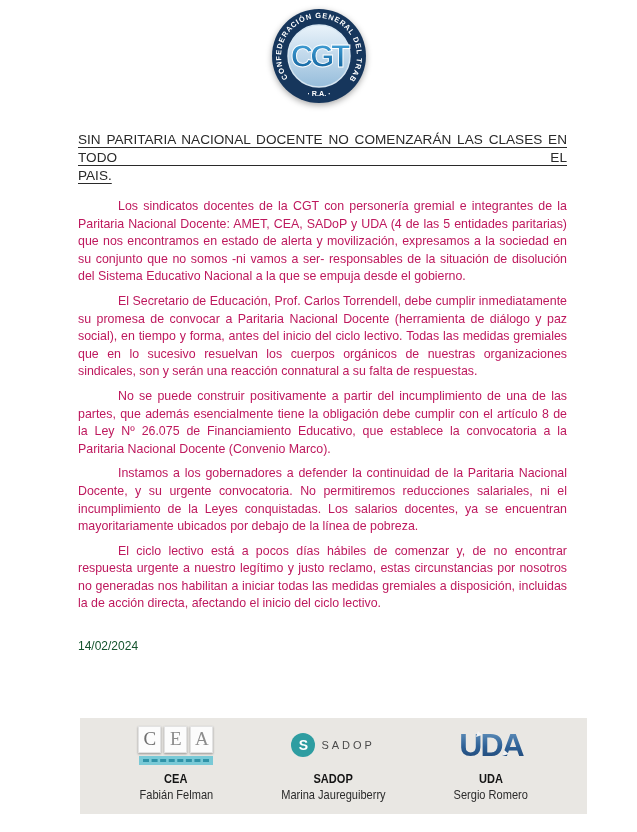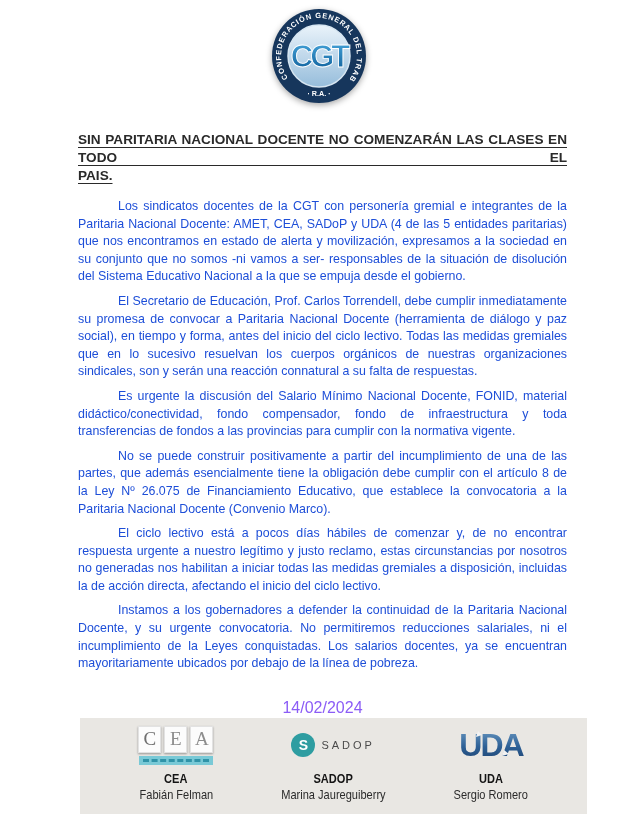--- a/index.html
+++ b/index.html
@@ -7,30 +7,30 @@
     position:relative; width:637px; height:832px; background:#ffffff;
     font-family:"Liberation Sans", sans-serif; overflow:hidden;
   }
 
   
   .logo-wrap { position:absolute; top:6px; left:0; right:0; display:flex; justify-content:center; }
   .cgt-svg { filter: drop-shadow(0 2px 3px rgba(0,0,0,0.35)); }
 
   
   .content { position:absolute; left:78px; width:489px; top:131px; color:#3d3d3d; }
-  .title { font-weight:bold; color:#2a2a2a; font-size:13.6px; line-height:18px; }
+  .title { font-weight:normal; color:#2a2a2a; font-size:13.6px; line-height:18px; }
   .title .tline { display:block; text-decoration:underline; text-underline-offset:3px; }
   .title .tline1 { text-align:justify; text-align-last:justify; }
   .title .tline2 { text-align:left; }
   .paras { margin-top:13px; }
   p.para {
     margin:0 0 7px 0; font-size:12.4px; line-height:17.6px;
-    text-align:justify; text-indent:40px; color:#1d4ed8;
+    text-align:justify; text-indent:40px; color:#be185d;
   }
-  .date-line { margin-top:26px; text-align:center; font-size:16px; color:#8b5cf6; }
+  .date-line { margin-top:26px; text-align:left; font-size:12px; color:#14532d; }
 
   
   .footer {
     position:absolute; left:80px; top:718px; width:507px; height:96px;
     background:#e9e7e3; display:flex; justify-content:space-evenly; align-items:stretch;
   }
   .org { display:flex; flex-direction:column; align-items:center; justify-content:flex-end; padding-bottom:12px; }
   .org-logo-box { height:46px; display:flex; align-items:center; justify-content:center; margin-bottom:3px; }
   .org-name { font-size:13px; font-weight:bold; color:#141414; transform:scaleX(0.85); white-space:nowrap; }
   .org-person { font-size:13px; color:#2b2b2b; transform:scaleX(0.85); white-space:nowrap; margin-top:1px; }
@@ -104,24 +104,23 @@
 
   <div class="content">
     <div class="title">
       <span class="tline tline1">SIN PARITARIA NACIONAL DOCENTE NO COMENZARÁN LAS CLASES EN TODO EL</span>
       <span class="tline tline2">PAIS.</span>
     </div>
 
     <div class="paras">
       <p class="para">Los sindicatos docentes de la CGT con personería gremial e integrantes de la Paritaria Nacional Docente: AMET, CEA, SADoP y UDA (4 de las 5 entidades paritarias) que nos encontramos en estado de alerta y movilización, expresamos a la sociedad en su conjunto que no somos -ni vamos a ser- responsables de la situación de disolución del Sistema Educativo Nacional a la que se empuja desde el gobierno.</p>
       <p class="para">El Secretario de Educación, Prof. Carlos Torrendell, debe cumplir inmediatamente su promesa de convocar a Paritaria Nacional Docente (herramienta de diálogo y paz social), en tiempo y forma, antes del inicio del ciclo lectivo. Todas las medidas gremiales que en lo sucesivo resuelvan los cuerpos orgánicos de nuestras organizaciones sindicales, son y serán una reacción connatural a su falta de respuestas.</p>
-      <p class="para">Es urgente la discusión del Salario Mínimo Nacional Docente, FONID, material didáctico/conectividad, fondo compensador, fondo de infraestructura y toda transferencias de fondos a las provincias para cumplir con la normativa vigente.</p>
       <p class="para">No se puede construir positivamente a partir del incumplimiento de una de las partes, que además esencialmente tiene la obligación debe cumplir con el artículo 8 de la Ley Nº 26.075 de Financiamiento Educativo, que establece la convocatoria a la Paritaria Nacional Docente (Convenio Marco).</p>
+      <p class="para">Instamos a los gobernadores a defender la continuidad de la Paritaria Nacional Docente, y su urgente convocatoria. No permitiremos reducciones salariales, ni el incumplimiento de la Leyes conquistadas. Los salarios docentes, ya se encuentran mayoritariamente ubicados por debajo de la línea de pobreza.</p>
       <p class="para">El ciclo lectivo está a pocos días hábiles de comenzar y, de no encontrar respuesta urgente a nuestro legítimo y justo reclamo, estas circunstancias por nosotros no generadas nos habilitan a iniciar todas las medidas gremiales a disposición, incluidas la de acción directa, afectando el inicio del ciclo lectivo.</p>
-      <p class="para">Instamos a los gobernadores a defender la continuidad de la Paritaria Nacional Docente, y su urgente convocatoria. No permitiremos reducciones salariales, ni el incumplimiento de la Leyes conquistadas. Los salarios docentes, ya se encuentran mayoritariamente ubicados por debajo de la línea de pobreza.</p>
     </div>
 
     <div class="date-line">14/02/2024</div>
   </div>
 
   <div class="footer">
 
 
     <div class="org">
       <div class="org-logo-box">

